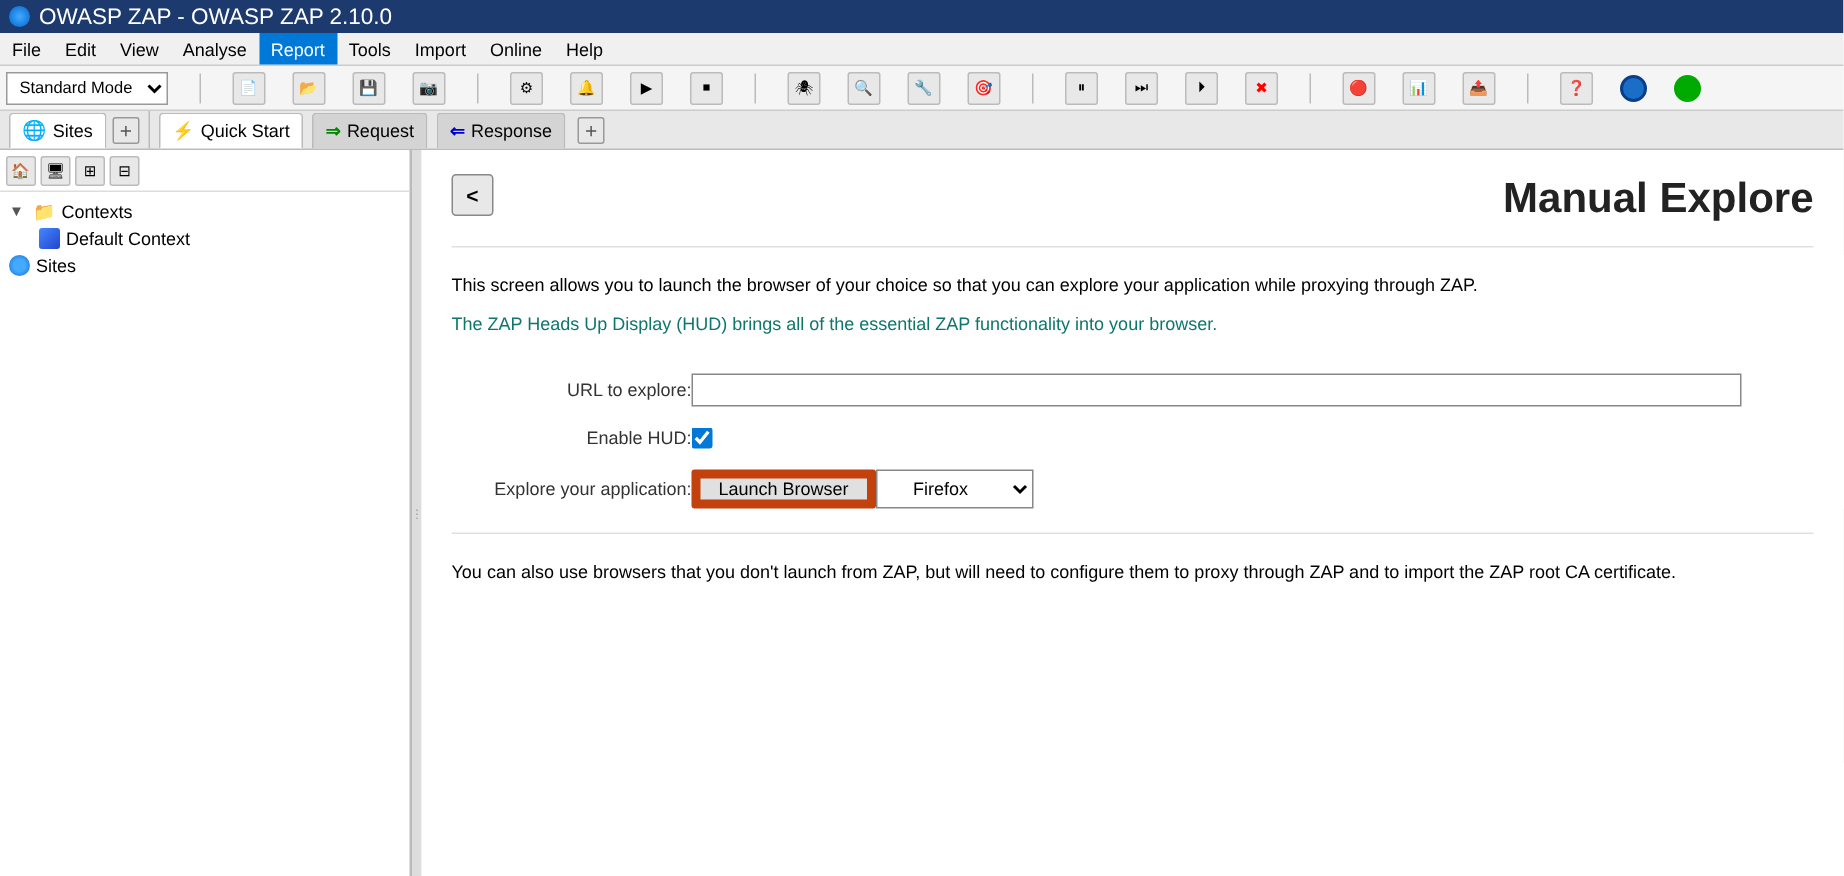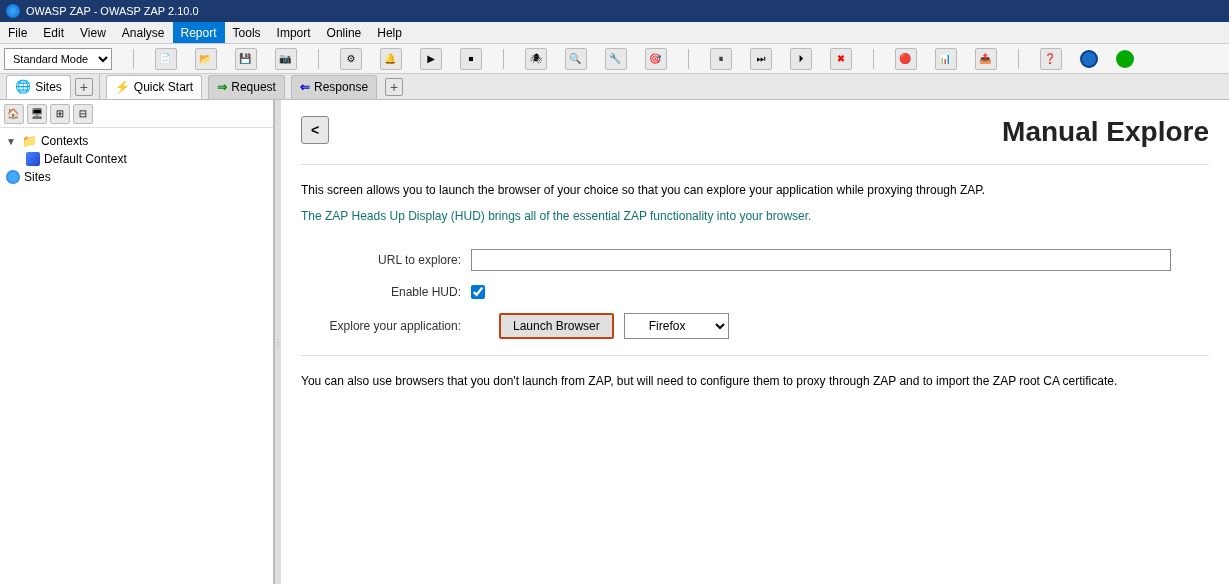--- a/index.html
+++ b/index.html
@@ -2,21 +2,21 @@
 <html><head>
   <meta charset="utf-8">
   <style>
     * { box-sizing: border-box; margin: 0; padding: 0; }
     body { font-family: 'Segoe UI', Tahoma, Geneva, Verdana, sans-serif; font-size: 12px; background: #f0f0f0; color: #000; overflow: hidden; }
 
     
     #titlebar {
       background: #1c3a6e;
       color: white;
-      font-size: 11px;
+      font-size: 15px;
       padding: 3px 6px;
       display: flex;
       align-items: center;
       gap: 6px;
       height: 22px;
     }
     #titlebar .app-icon {
       width: 14px; height: 14px;
       background: radial-gradient(circle, #4af, #06c);
       border-radius: 50%;
@@ -253,21 +253,20 @@
       margin-bottom: 24px;
       line-height: 1.5;
     }
     .form-section {
       margin-top: 16px;
     }
     .form-row {
       display: flex;
       align-items: center;
       margin-bottom: 14px;
-      gap: 10px;
     }
     .form-label {
       min-width: 160px;
       text-align: right;
       font-size: 12px;
       color: #333;
     }
     .form-input {
       flex: 1;
       max-width: 700px;
@@ -282,25 +281,24 @@
     }
     .hud-checkbox {
       width: 14px; height: 14px;
       cursor: pointer;
       accent-color: #0078d7;
     }
     .launch-btn {
       height: 26px;
       padding: 0 12px;
       background: #e0e0e0;
-      border: 2px solid #c2410c;
-      cursor: pointer;
-      font-size: 12px;
-      border-radius: 2px;
-      margin-left: 28px;
+      border: 6px solid #c2410c;
+      cursor: pointer;
+      font-size: 12px;
+      border-radius: 2px;
     }
     .browser-select {
       height: 26px;
       padding: 0 20px;
       border: 1px solid #888;
       font-size: 12px;
       background: white;
       cursor: pointer;
       min-width: 80px;
     }

